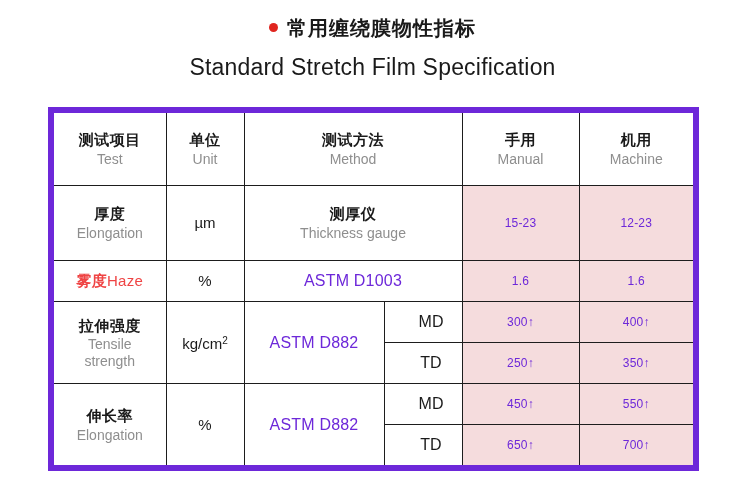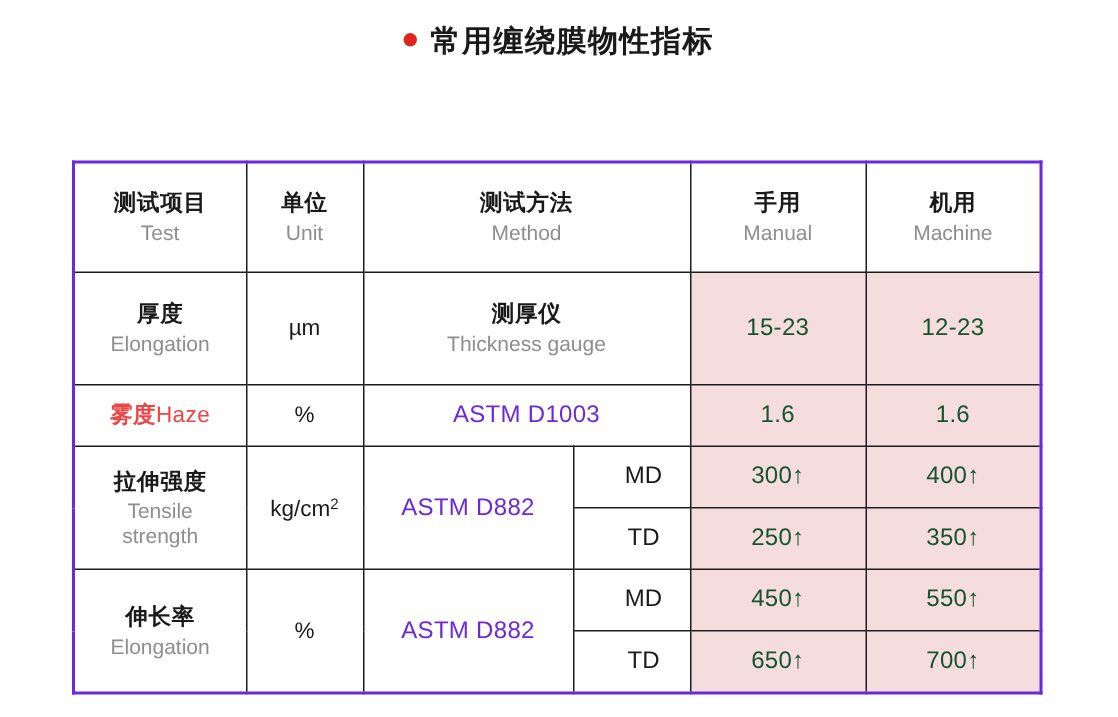--- a/index.html
+++ b/index.html
@@ -57,21 +57,21 @@
   .table-wrap {
     position: absolute;
     left: 48px;
     top: 107px;
     width: 645px;
   }
   table.spec {
     border-collapse: collapse;
     table-layout: fixed;
     width: 645px;
-    border: 2px solid #6d28d9;
+    border: 6px solid #6d28d9;
   }
   table.spec td {
     border: 1.5px solid #1d1d1d;
     text-align: center;
     vertical-align: middle;
     padding: 2px 3px;
     background: #ffffff;
   }
 
   .cn {
@@ -113,22 +113,22 @@
     line-height: 22px;
     letter-spacing: 0.2px;
   }
   .dir {
     font-size: 16px;
     color: #1a1a1a;
     line-height: 22px;
     margin-left: 16px;
   }
   .val {
-    font-size: 16px;
-    color: #14532d;
+    font-size: 12px;
+    color: #6d28d9;
     line-height: 22px;
     letter-spacing: 0.2px;
   }
   .hl {
     background: #f5dcdd !important;
   }
 
   
   .r-head td { height: 68px; }
   .r-thick td { height: 70px; }
@@ -140,20 +140,21 @@
     vertical-align: 5px;
   }
 </style>
 </head>
 <body>
 
 <div class="page">
 
   <div class="title-block">
     <div class="title-cn"><span class="bullet"></span><span>常用缠绕膜物性指标</span></div>
+    <div class="title-en">Standard Stretch Film Specification</div>
   </div>
 
   <div class="table-wrap">
     <table class="spec">
       <colgroup>
         <col style="width:115px">
         <col style="width:78px">
         <col style="width:140px">
         <col style="width:78px">
         <col style="width:117px">

